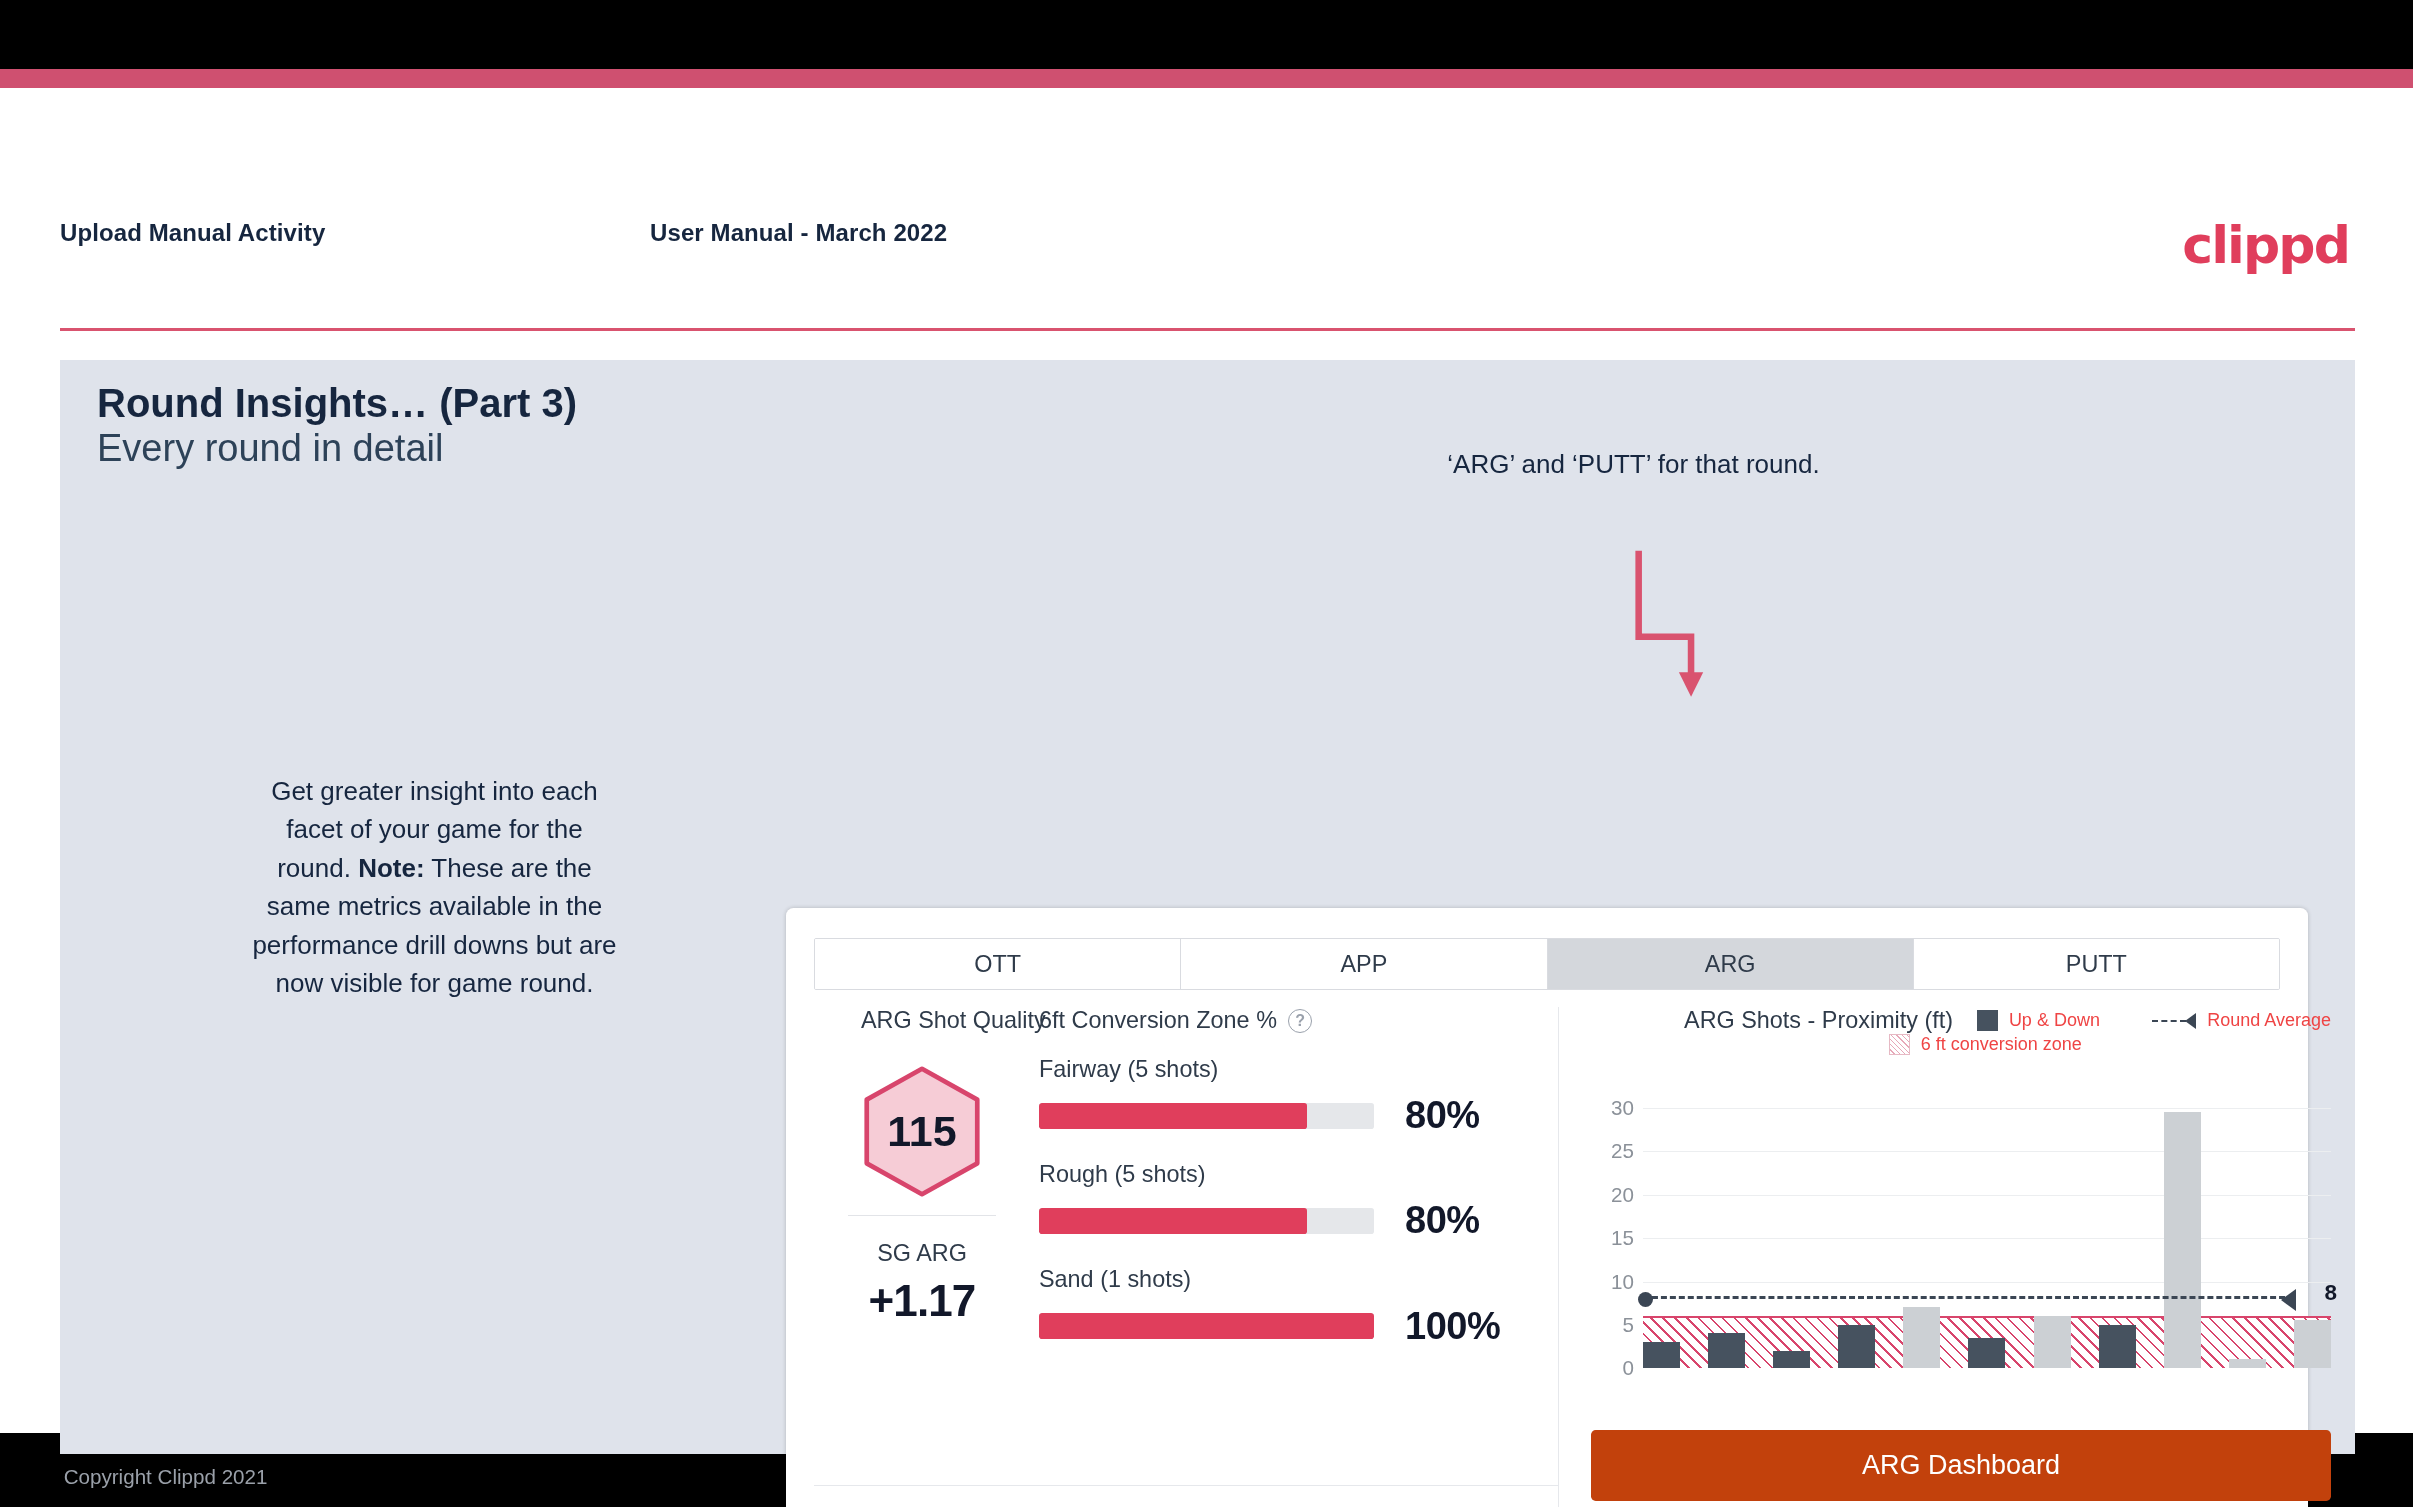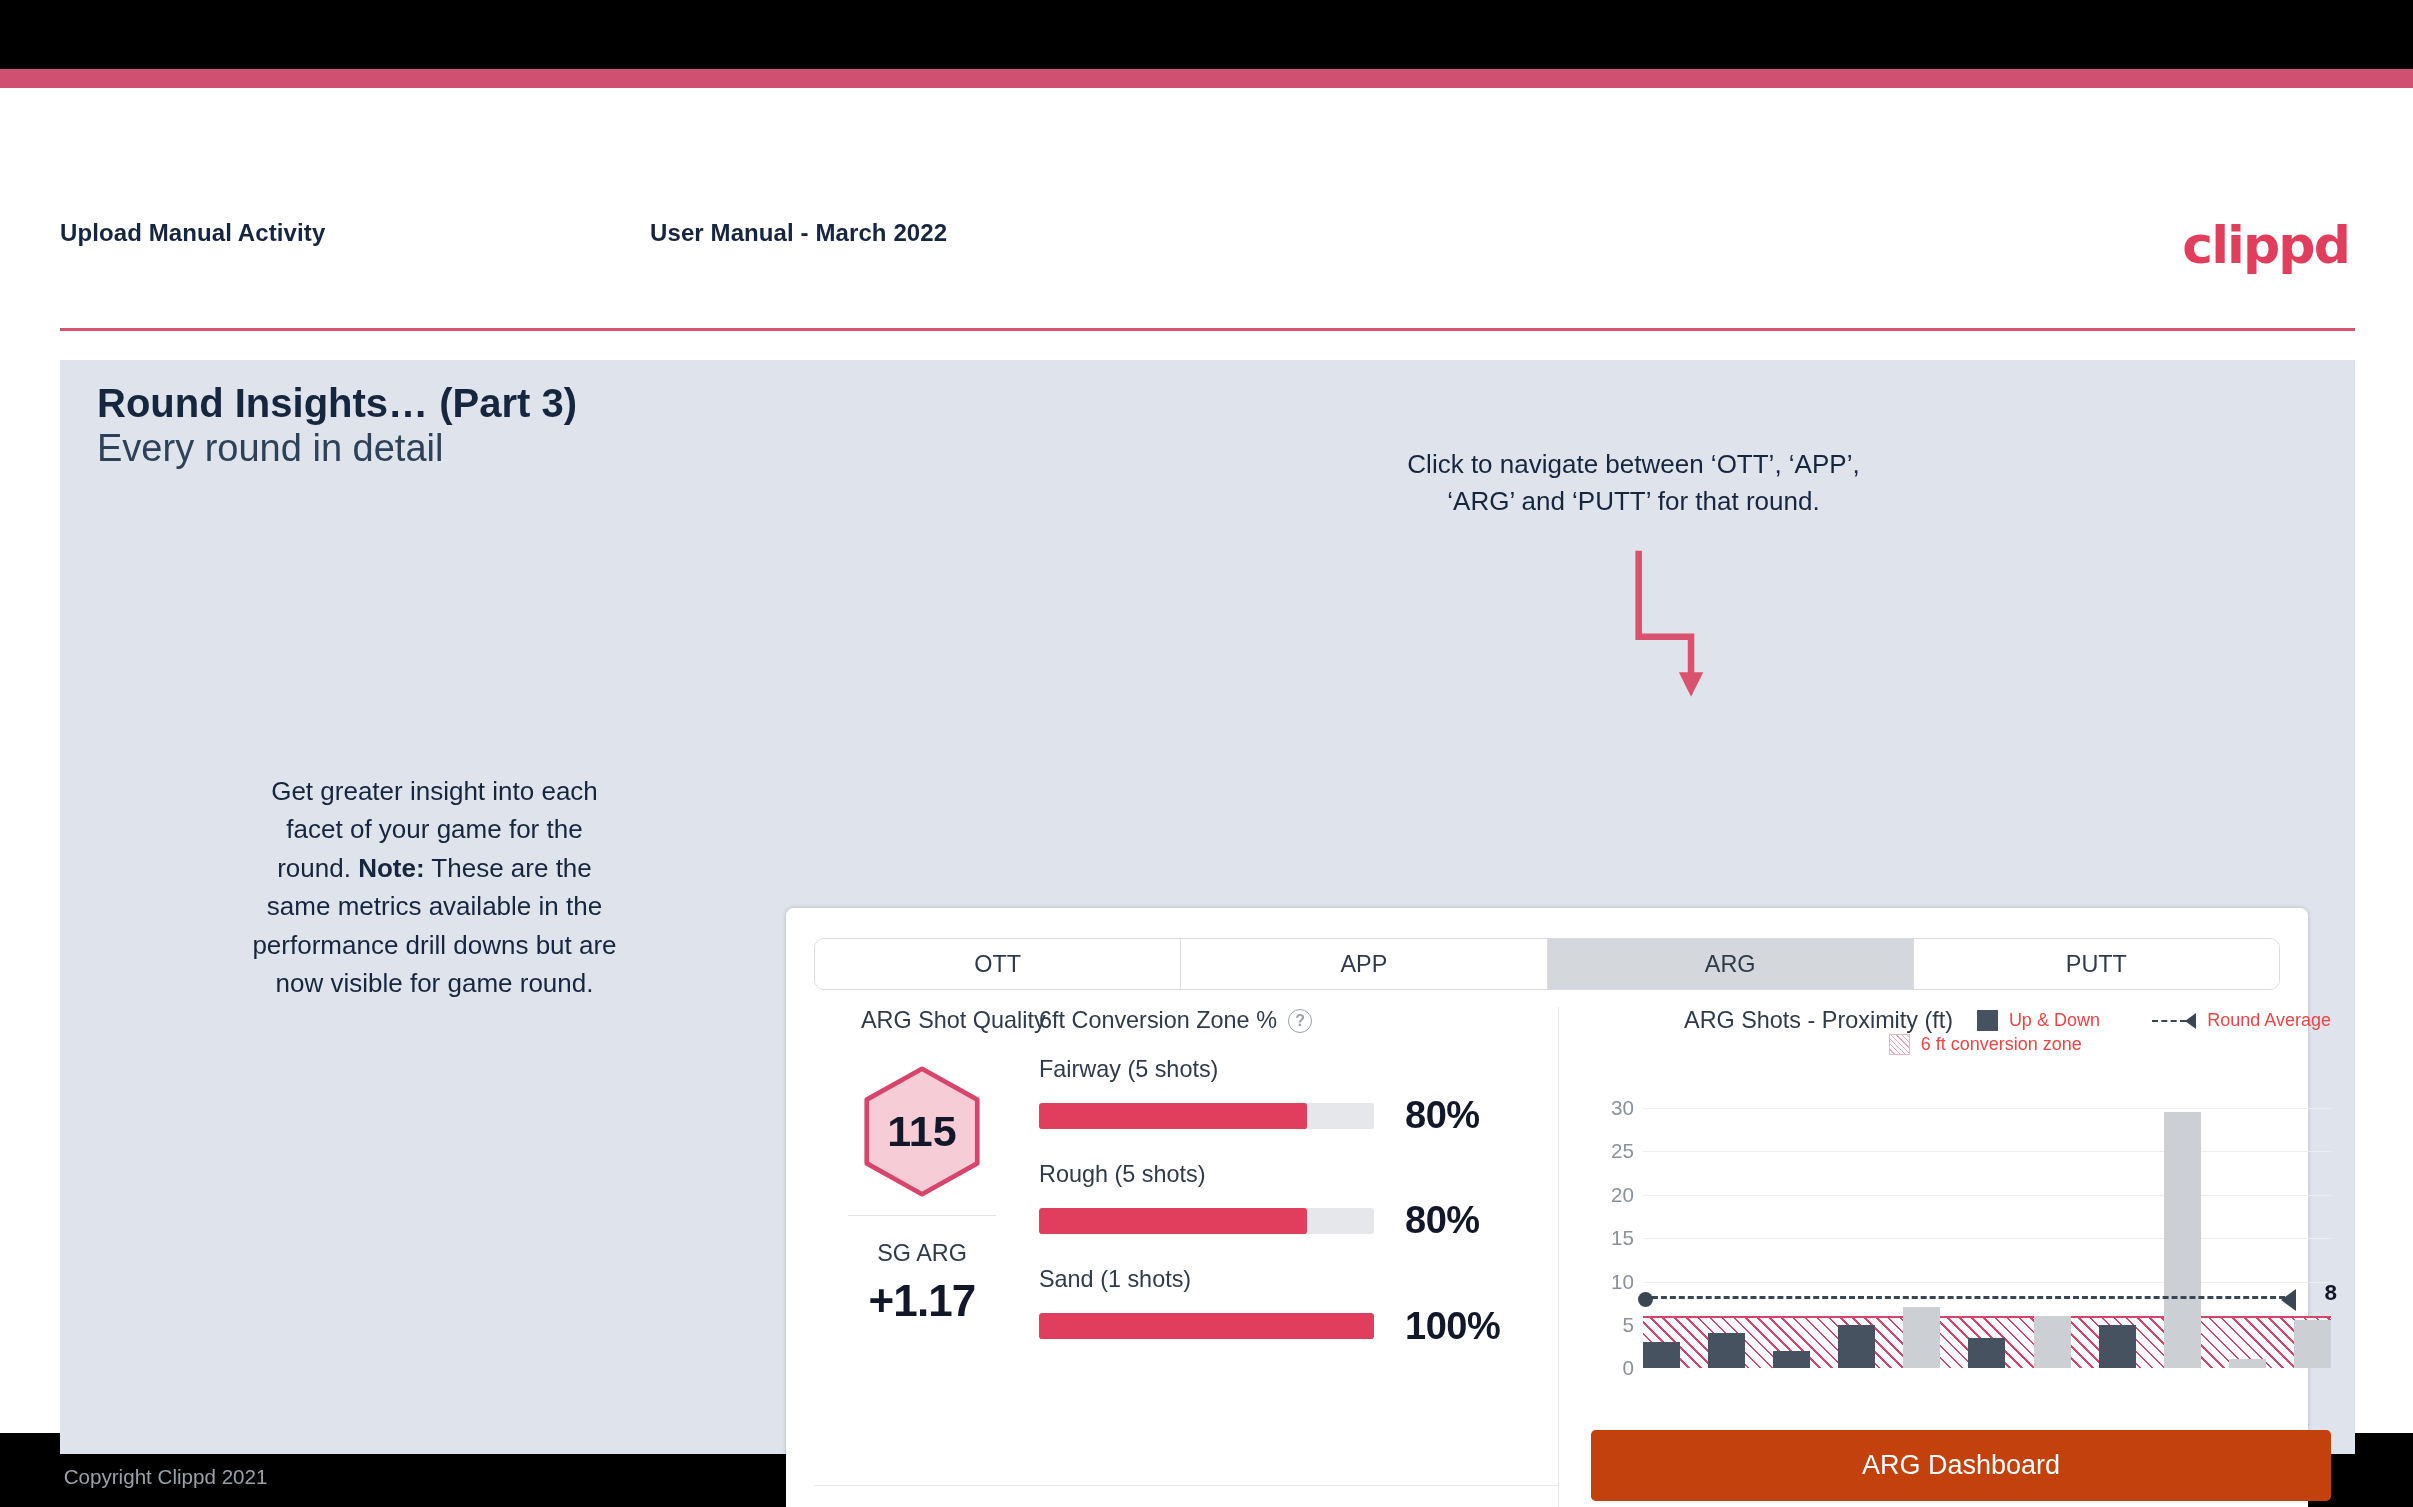--- a/index.html
+++ b/index.html
@@ -43,21 +43,21 @@
   .para { position:absolute; left:187px; top:412px; width:375px; text-align:center;
           font-size:26px; line-height:1.48; color:#16263f; }
   .para b { font-weight:700; }
 
   
   .card { position:absolute; left:726px; top:548px; width:1522px; height:712px;
           background:#fff; border-radius:7.5px; box-shadow:0 0.9px 4.7px rgba(0,0,0,.20); }
 
   
   .tabs { position:absolute; left:28px; top:30px; width:1466px; height:52px;
-          display:flex; border:0.9px solid #d9dbe0; border-radius:10px; overflow:hidden; background:#fff; }
+          display:flex; border:0.9px solid #d9dbe0; border-radius:2px; overflow:hidden; background:#fff; }
   .tab { flex:1; display:flex; align-items:center; justify-content:center;
          font-size:23.4px; color:#2f3b4a; border-right:0.9px solid #d9dbe0; background:#fff; cursor:pointer; }
   .tab:last-child { border-right:none; }
   .tab.active { background:#d4d7dc; }
 
   
   .body { position:absolute; left:28px; top:99px; width:1466px; height:581px; display:flex; }
   .col-left  { width:745px; position:relative; border-right:0.9px solid #e6e8ec; }
   .col-right { flex:1; position:relative; padding-left:32px; }
 
@@ -145,21 +145,20 @@
     <div class="hdr-mid">User Manual - March 2022</div>
     <div class="logo">clippd</div>
     <div class="hdr-rule"></div>
 
     <div class="panel">
 
       <div class="title">Round Insights… (Part 3)</div>
       <div class="subtitle">Every round in detail</div>
 
       <div class="callout">
-        <div>Click to navigate between ‘OTT’, ‘APP’,</div>
         <div>‘ARG’ and ‘PUTT’ for that round.</div>
       </div>
 
       <svg class="arrow-svg" width="103" height="159" viewBox="0 0 110 170">
         <path d="M6 4 L6 96 L62 96 L62 140" stroke="#d9536f" stroke-width="7" fill="none"></path>
         <path d="M62 160 L49 134 L75 134 Z" fill="#d9536f"></path>
       </svg>
 
       <div class="para">
         <span>Get greater insight into each facet of your game for the round. </span><b>Note:</b><span> These are the same metrics available in the performance drill downs but are now visible for game round.</span>

